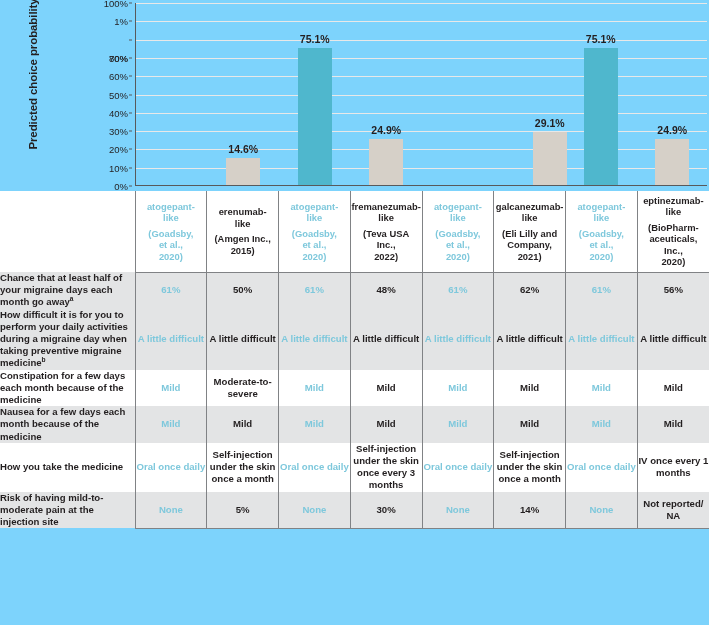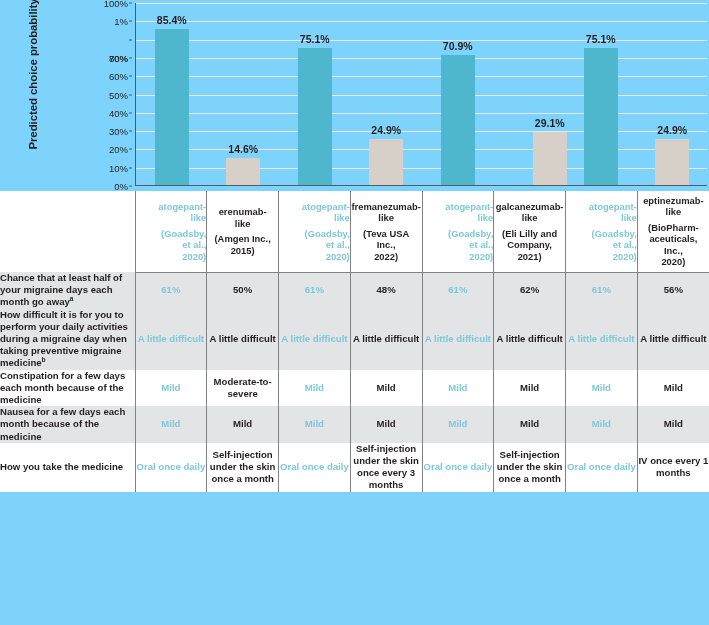--- a/index.html
+++ b/index.html
@@ -129,21 +129,21 @@
     line-height: 11.5px;
     color: #231f20;
   }
   .hdr-src {
     font-size: 9.4px;
     line-height: 11.5px;
     font-weight: bold;
     color: #231f20;
     margin-top: 4px;
   }
-  .teal .hdr-name, .teal .hdr-src { color: #7ec8dc; text-align: right; }
+  .teal .hdr-name, .teal .hdr-src { color: #7ec8dc; }
   .teal .hdr-src { font-weight: bold; }
 
   
   .row-label {
     font-size: 9.6px;
     line-height: 12.2px;
     font-weight: bold;
     color: #231f20;
     padding: 5px 6px 5px 6px;
     text-align: left;
@@ -202,39 +202,31 @@
         <div class="gridline" style="top: 0px; background: rgb(232, 232, 232);"></div>
         <div class="gridline" style="top: 18.3px; background: rgb(232, 232, 232);"></div>
         <div class="gridline" style="top: 36.6px; background: rgb(232, 232, 232);"></div>
         <div class="gridline" style="top: 54.9px; background: rgb(232, 232, 232);"></div>
         <div class="gridline" style="top: 73.2px; background: rgb(232, 232, 232);"></div>
         <div class="gridline" style="top: 91.5px; background: rgb(232, 232, 232);"></div>
         <div class="gridline" style="top: 109.8px; background: rgb(232, 232, 232);"></div>
         <div class="gridline" style="top: 128.1px; background: rgb(232, 232, 232);"></div>
         <div class="gridline" style="top: 146.4px; background: rgb(232, 232, 232);"></div>
         <div class="gridline" style="top: 164.7px; background: rgb(232, 232, 232);"></div>
-        <div class="bar-slot" style="left: 0px; width: 71.5px;">
-          <div class="bar" style="height: 156.282px; background: rgb(79, 183, 205);"></div>
-          <div class="bar-label" style="bottom: 159.282px;">85.4%</div>
-        </div>
         <div class="bar-slot" style="left: 71.5px; width: 71.5px;">
           <div class="bar" style="height: 26.718px; background: rgb(214, 208, 200);"></div>
           <div class="bar-label" style="bottom: 29.718px;">14.6%</div>
         </div>
         <div class="bar-slot" style="left: 143px; width: 71.5px;">
           <div class="bar" style="height: 137.433px; background: rgb(79, 183, 205);"></div>
           <div class="bar-label" style="bottom: 140.433px;">75.1%</div>
         </div>
         <div class="bar-slot" style="left: 214.5px; width: 71.5px;">
           <div class="bar" style="height: 45.567px; background: rgb(214, 208, 200);"></div>
           <div class="bar-label" style="bottom: 48.567px;">24.9%</div>
-        </div>
-        <div class="bar-slot" style="left: 286px; width: 71.5px;">
-          <div class="bar" style="height: 129.747px; background: rgb(79, 183, 205);"></div>
-          <div class="bar-label" style="bottom: 132.747px;">70.9%</div>
         </div>
         <div class="bar-slot" style="left: 378px; width: 71.5px;">
           <div class="bar" style="height: 53.253px; background: rgb(214, 208, 200);"></div>
           <div class="bar-label" style="bottom: 56.253px;">29.1%</div>
         </div>
         <div class="bar-slot" style="left: 429px; width: 71.5px;">
           <div class="bar" style="height: 137.433px; background: rgb(79, 183, 205);"></div>
           <div class="bar-label" style="bottom: 140.433px;">75.1%</div>
         </div>
         <div class="bar-slot" style="left: 500.5px; width: 71.5px;">
@@ -400,17 +392,28 @@
             <td class="row-label"><span>How you take the medicine</span></td>
             <td class="cell teal-val">Oral once daily</td>
             <td class="cell">Self-injection under the skin once a month</td>
             <td class="cell teal-val">Oral once daily</td>
             <td class="cell">Self-injection under the skin once every 3 months</td>
             <td class="cell teal-val">Oral once daily</td>
             <td class="cell">Self-injection under the skin once a month</td>
             <td class="cell teal-val">Oral once daily</td>
             <td class="cell">IV once every 1 months</td>
           </tr>
+          <tr class="shaded lastrow">
+            <td class="row-label"><span>Risk of having mild-to-moderate pain at the injection site</span></td>
+            <td class="cell teal-val">None</td>
+            <td class="cell">5%</td>
+            <td class="cell teal-val">None</td>
+            <td class="cell">30%</td>
+            <td class="cell teal-val">None</td>
+            <td class="cell">14%</td>
+            <td class="cell teal-val">None</td>
+            <td class="cell">Not reported/ NA</td>
+          </tr>
         </tbody>
     </table>
   </div>
 
 </div>
 
 </body></html>

